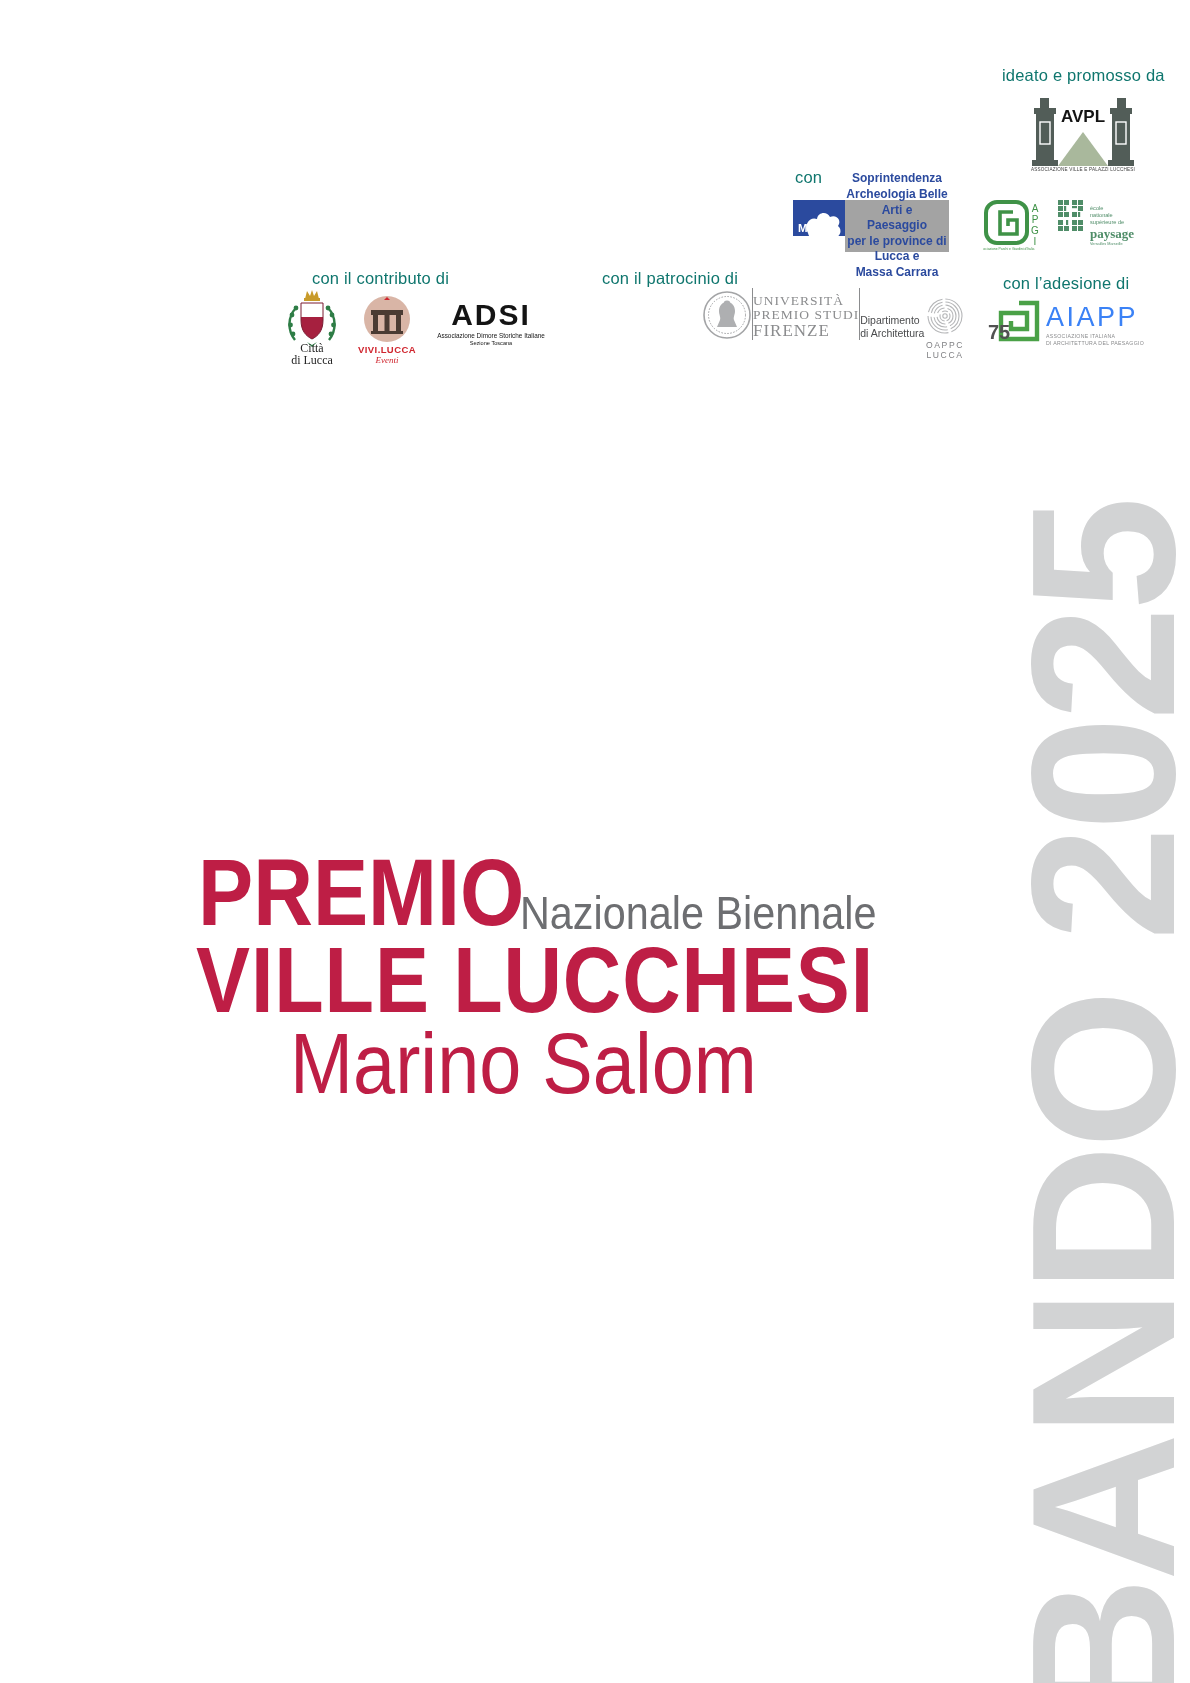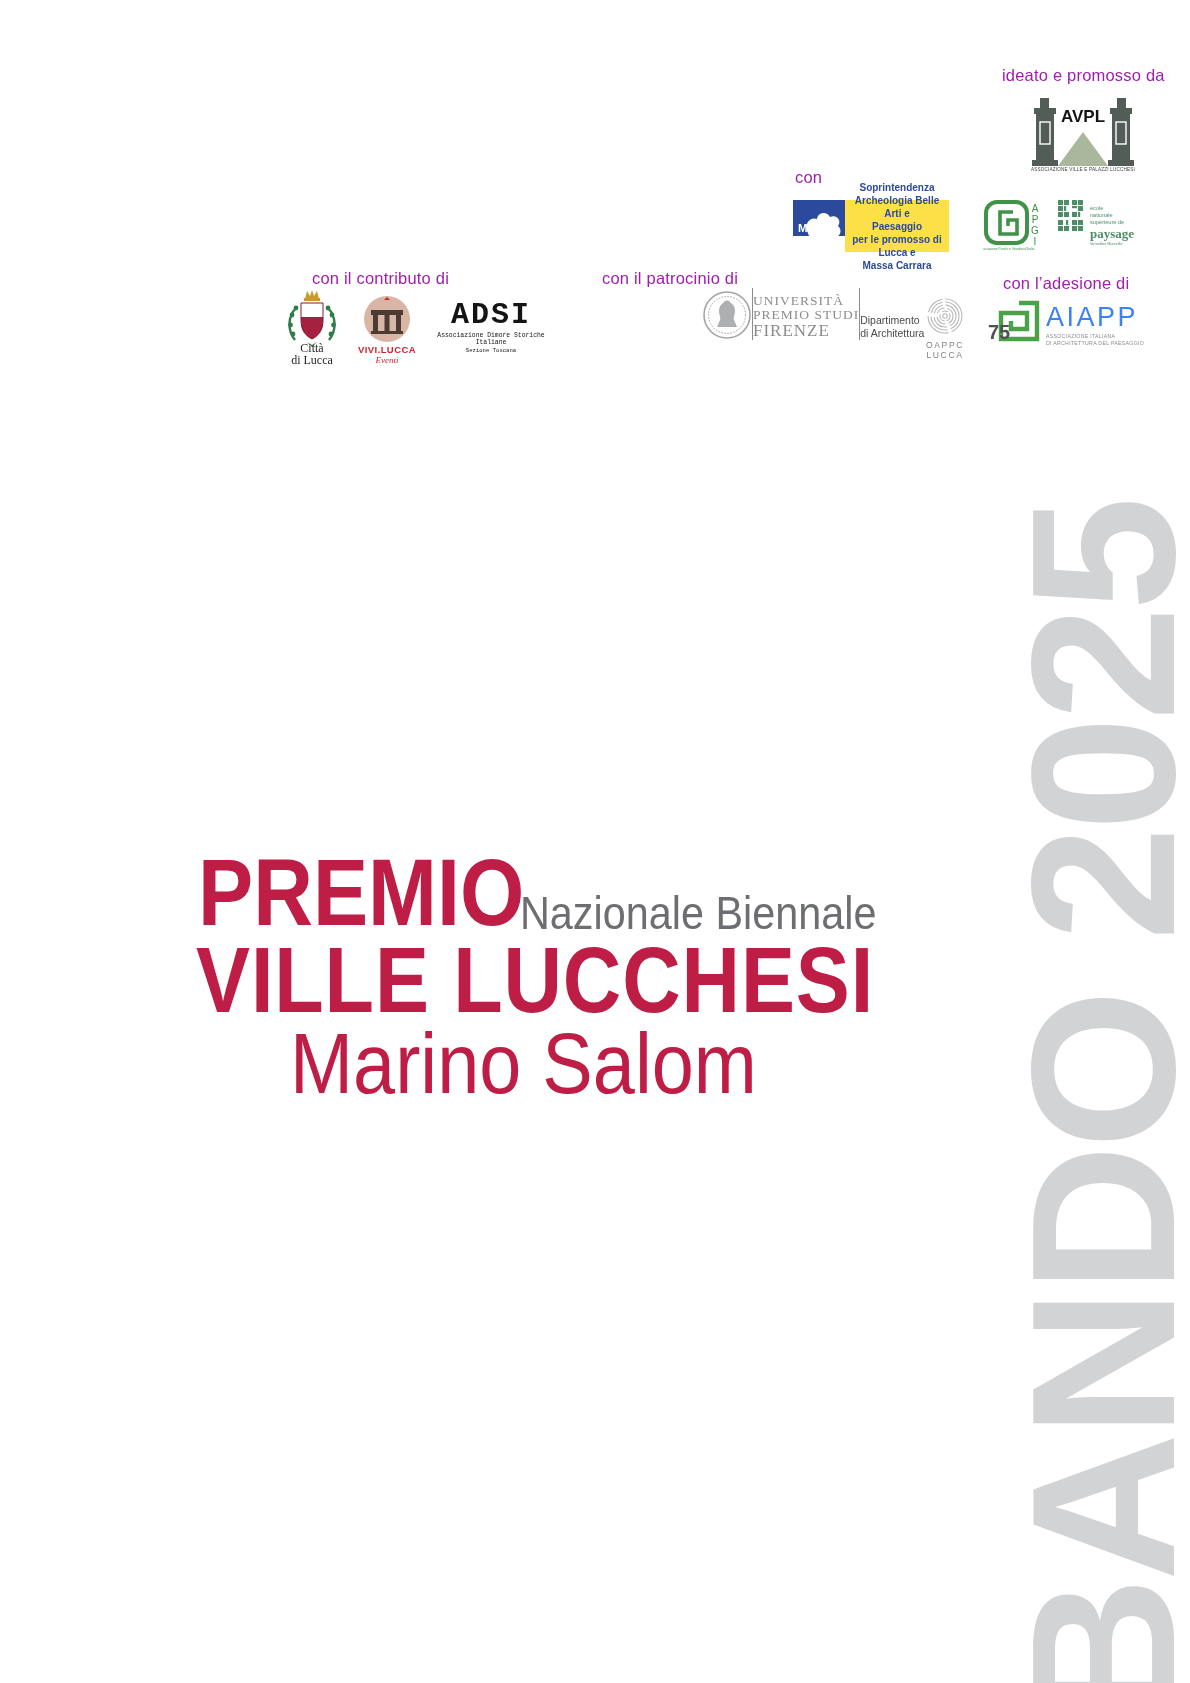--- a/index.html
+++ b/index.html
@@ -5,51 +5,51 @@
   html,body{margin:0;padding:0;background:#ffffff;}
   .page{position:relative;width:1190px;height:1683px;background:#ffffff;overflow:hidden;
         font-family:"Liberation Sans",sans-serif;}
 
   
   .watermark{position:absolute;left:1000px;top:1725px;transform:rotate(-90deg);
              transform-origin:0 0;white-space:nowrap;font-size:205px;font-weight:bold;
              letter-spacing:-4px;line-height:1;color:#d2d3d4;}
 
   
-  .lbl{position:absolute;color:#a21caf;font-size:16.5px;font-weight:400;letter-spacing:.2px;}
+  .lbl{position:absolute;color:#0f766e;font-size:16.5px;font-weight:400;letter-spacing:.2px;}
   .lbl-promoted{left:1002px;top:66px;}
   .lbl-con{left:795px;top:168px;}
   .lbl-contributo{left:312px;top:269px;}
   .lbl-patrocinio{left:602px;top:269px;}
   .lbl-adesione{left:1003px;top:274px;}
 
   
   .t{position:absolute;white-space:nowrap;line-height:1;transform-origin:left top;}
   .t-premio{left:198px;top:846px;font-size:94px;font-weight:800;color:#be1e45;transform:scaleX(.88);}
   .t-sub{left:520px;top:889px;font-size:47px;font-weight:400;color:#6d6e71;transform:scaleX(.88);}
   .t-ville{left:196px;top:934px;font-size:92px;font-weight:800;color:#be1e45;letter-spacing:1px;transform:scaleX(.88);}
   .t-marino{left:290px;top:1020px;font-size:86px;font-weight:400;color:#be1e45;transform:scaleX(.88);}
 
   
   .logo{position:absolute;}
   .avpl{left:1026px;top:92px;width:114px;text-align:center;}
   .mic-row{left:793px;top:200px;display:flex;}
   .mic-square{width:52px;height:36px;background:#2b4a9e;position:relative;flex:none;}
   .mic-short{position:absolute;left:5px;bottom:2px;color:#fff;font-weight:bold;font-size:11.5px;}
-  .mic-box{width:104px;height:52px;background:#fde047;display:flex;flex-direction:column;
-           justify-content:center;text-align:center;color:#2b4a9e;font-size:10px;
+  .mic-box{width:104px;height:52px;background:#a3a3a3;display:flex;flex-direction:column;
+           justify-content:center;text-align:center;color:#2b4a9e;font-size:12px;
            font-weight:bold;line-height:1.3;}
   .apgi{left:983px;top:198px;}
   .ensp{left:1058px;top:196px;}
   .lucca{left:281px;top:288px;}
   .vivi{left:358px;top:292px;width:58px;text-align:center;}
   .vivi-circle{width:46px;height:46px;border-radius:50%;background:#d9b5a6;margin:4px auto 2px auto;position:relative;}
   .vivi-name{font-size:9.5px;font-weight:bold;color:#d0252e;letter-spacing:.4px;}
   .vivi-sub{font-size:9px;font-style:italic;font-family:"Liberation Serif",serif;color:#d0252e;}
-  .adsi{left:432px;top:300px;width:118px;text-align:center;font-family:Liberation Mono, monospace;color:#141414;}
+  .adsi{left:432px;top:300px;width:118px;text-align:center;font-family:Liberation Sans, sans-serif;color:#141414;}
   .adsi-acr{font-size:30px;font-weight:bold;letter-spacing:2px;line-height:1;}
   .adsi-l1{font-size:6.4px;margin-top:2px;}
   .adsi-l2{font-size:5.6px;margin-top:1px;}
   .capannori{left:598px;top:288px;width:100px;text-align:center;}
   .cap-caption{font-size:7.6px;font-weight:bold;font-family:"Liberation Serif",serif;
                color:#5a2017;letter-spacing:.4px;margin-top:1px;}
   .unifi{left:702px;top:288px;display:flex;align-items:flex-end;gap:0;}
   .unifi-div{width:1px;height:52px;background:#8b8c8e;}
   .unifi-col{font-family:"Liberation Serif",serif;color:#8b8c8e;line-height:1.05;letter-spacing:1px;}
   .unifi-col .u1,.unifi-col .u2{font-size:13.5px;}
@@ -104,21 +104,21 @@
       <svg width="52" height="52" viewBox="0 0 52 52">
         <path d="M15,33 c-5,-8 2,-17 9,-14 c1,-7 10,-8 13,-2 c7,-3 12,4 8,9 c5,4 2,12 -4,11 c-2,5 -9,6 -12,2 c-6,4 -13,0 -14,-6 z" fill="#ffffff"></path>
         <path d="M33,34 q4,6 1,12" stroke="#ffffff" stroke-width="2.4" fill="none"></path>
       </svg>
       <span class="mic-short">MiC</span>
     </div>
     <div class="mic-box">
       <span>Soprintendenza</span>
       <span>Archeologia Belle Arti e</span>
       <span>Paesaggio</span>
-      <span>per le promosso di Lucca e</span>
+      <span>per le province di Lucca e</span>
       <span>Massa Carrara</span>
     </div>
   </div>
 
   <div class="logo apgi">
     <svg width="60" height="56" viewBox="0 0 60 56">
       <rect x="3" y="4" width="41" height="41" rx="11" fill="none" stroke="#3f9247" stroke-width="4"></rect>
       <path d="M30,14 h-13 v22 h17 v-14 h-9 v6" fill="none" stroke="#3f9247" stroke-width="3.6"></path>
       <text x="52" y="14" text-anchor="middle" font-size="10" fill="#3f9247">A</text>
       <text x="52" y="25" text-anchor="middle" font-size="10" fill="#3f9247">P</text>

